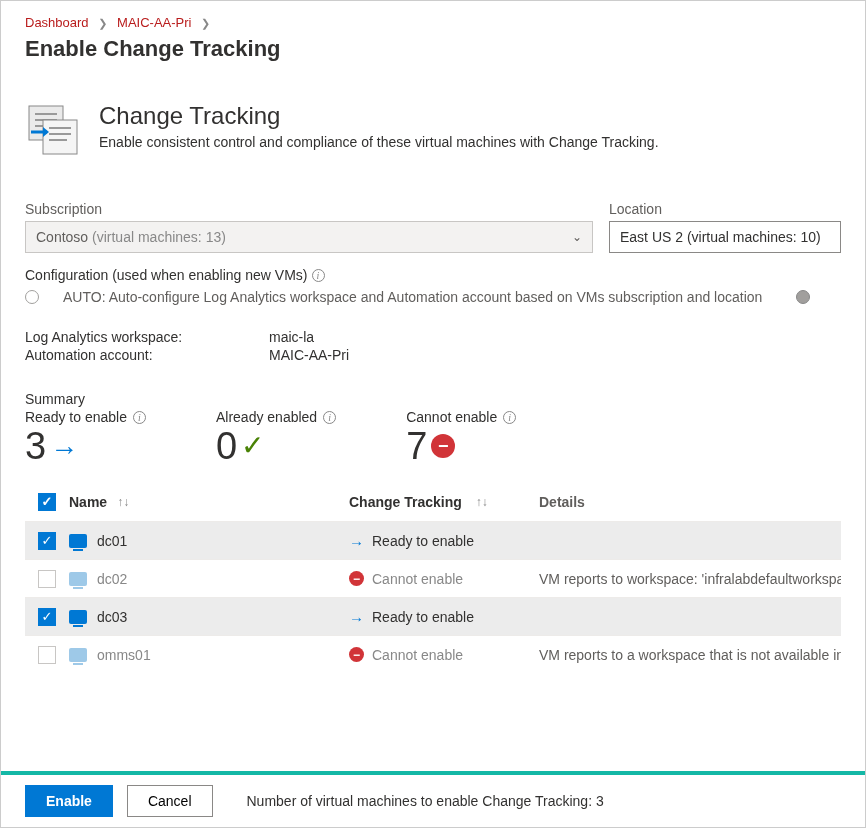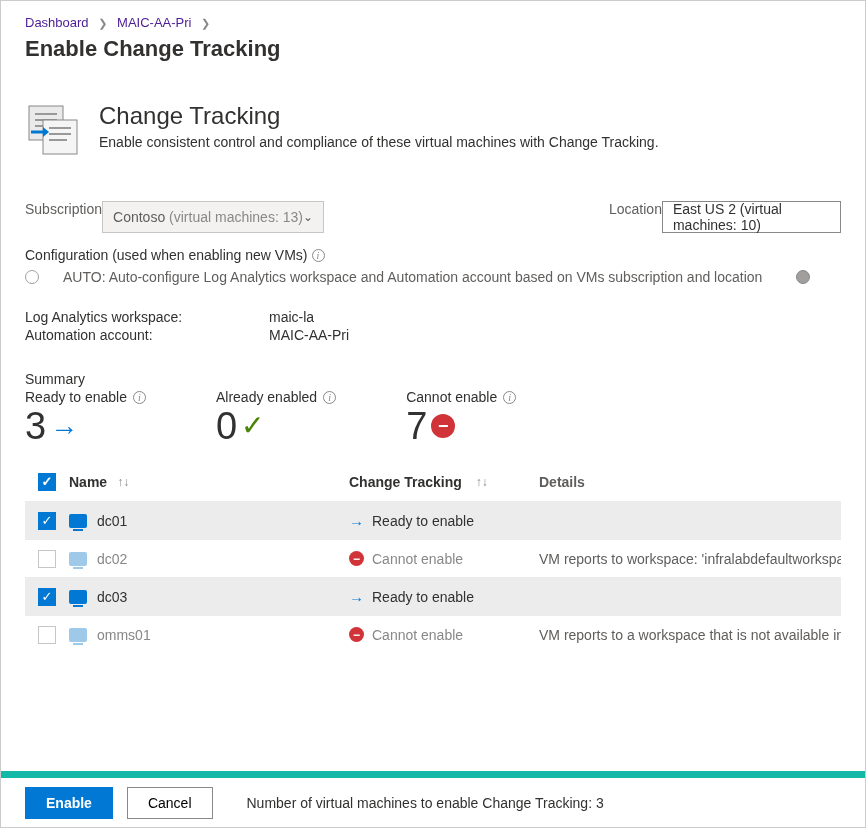--- a/index.html
+++ b/index.html
@@ -10,29 +10,29 @@
     color: #323130;
     background: #fff;
     width: 866px;
     height: 828px;
     border: 1px solid #ccc;
     overflow: hidden;
     position: relative;
   }
   .content { padding: 14px 24px 0 24px; }
   .breadcrumb { font-size: 13px; margin-bottom: 6px; }
-  .breadcrumb a { color: #4c1d95; text-decoration: none; }
+  .breadcrumb a { color: #b91c1c; text-decoration: none; }
   .breadcrumb .sep { color: #888; margin: 0 6px; font-size: 11px; }
   .page-title { font-size: 22px; font-weight: 600; margin: 0 0 40px 0; }
   .feature-header { display: flex; align-items: flex-start; gap: 18px; margin-bottom: 40px; }
   .feature-icon svg { width: 56px; height: 56px; }
   .feature-title { font-size: 24px; font-weight: 400; margin: 0 0 4px 0; }
   .feature-desc { font-size: 14px; color: #323130; }
   .row { display: flex; gap: 16px; margin-bottom: 14px; }
-  .field { display: flex; }
+  .field { display: flex; flex-direction: column; }
   .field-label { font-size: 14px; color: #605e5c; margin-bottom: 4px; }
   .select-box {
     height: 32px; border: 1px solid #8a8886; background: #fff;
     display: flex; align-items: center; padding: 8px 10px; font-size: 14px;
     justify-content: space-between; cursor: pointer;
   }
   .select-box.disabled { background: #f3f2f1; color: #605e5c; border-color: #c8c6c4; cursor: default; }
   .select-box .muted { color: #888; }
   .chev { color: #605e5c; font-size: 12px; }
   .sub { flex: 1; }
@@ -90,21 +90,21 @@
   }
   .vm-icon.dim { background: #9ec9e8; }
   .vm-icon::after{
     content:""; position:absolute; bottom:-3px; left:50%; transform:translateX(-50%);
     width:10px; height:2px; background:inherit;
   }
   .name-indent { margin-left: 6px; }
   .disabled-text { color: #888; }
   .footer {
     position: absolute; bottom: 0; left: 0; right: 0; height: 56px;
-    border-top: 7px solid #14b8a6; background: #fff;
+    border-top: 4px solid #14b8a6; background: #fff;
     display: flex; align-items: center; padding: 0 24px; gap: 14px; margin-top: 8px;
   }
   .btn { height: 32px; padding: 0 20px; font-size: 14px; border: 1px solid #8a8886; background: #fff; cursor: pointer; }
   .btn.primary { background: #0078d4; color: #fff; border-color: #0078d4; font-weight: 600; }
   .footer-text { font-size: 14px; color: #323130; margin-left: 20px; }
 </style>
 </head>
 <body>
 
 <div class="content">

